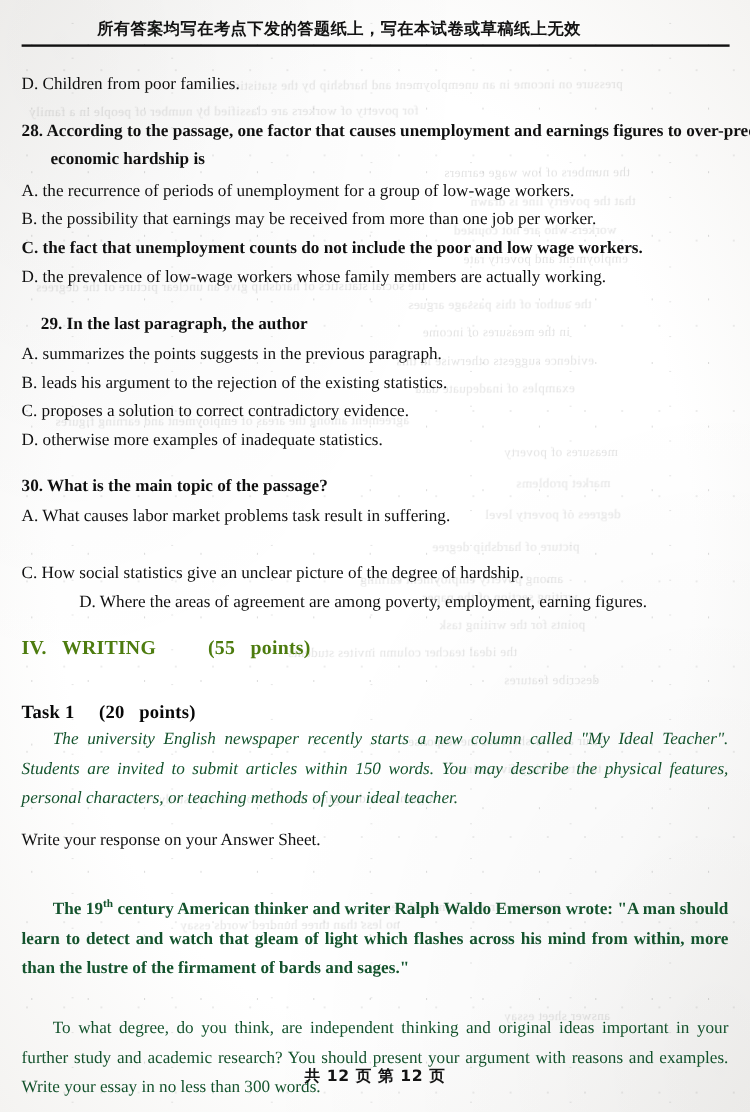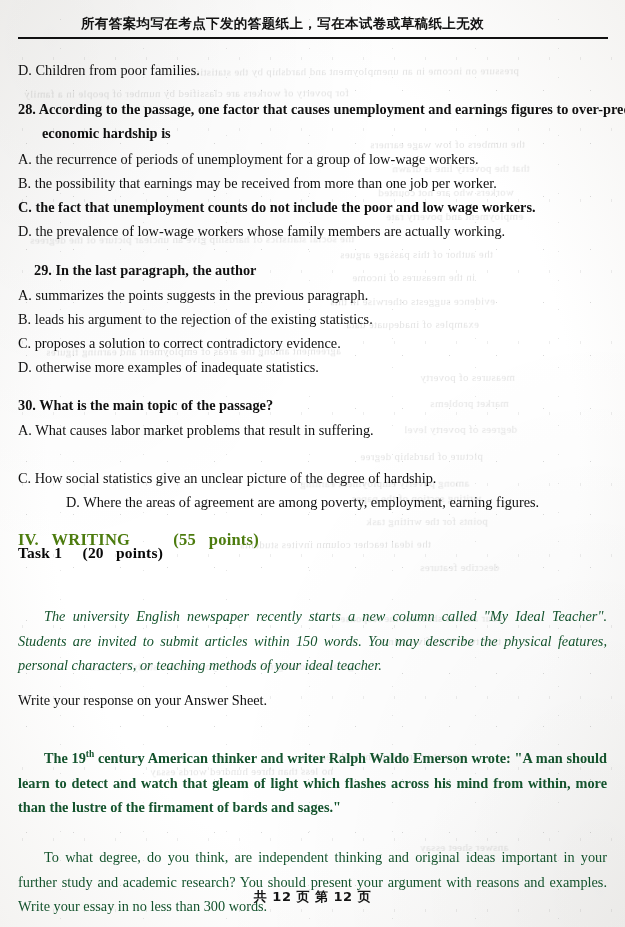--- a/index.html
+++ b/index.html
@@ -194,27 +194,27 @@
   <div class="line opt" style="top:195px;font-weight:bold;">C. the fact that unemployment counts do not include the poor and low wage workers.</div>
   <div class="line opt" style="top:219px;">D. the prevalence of low-wage workers whose family members are actually working.</div>
 
   <div class="line stem" style="top:258px;margin-left:16px;">29. In the last paragraph, the author</div>
   <div class="line opt" style="top:283px;">A. summarizes the points suggests in the previous paragraph.</div>
   <div class="line opt" style="top:307px;">B. leads his argument to the rejection of the existing statistics.</div>
   <div class="line opt" style="top:331px;">C. proposes a solution to correct contradictory evidence.</div>
   <div class="line opt" style="top:355px;">D. otherwise more examples of inadequate statistics.</div>
 
   <div class="line stem" style="top:393px;">30. What is the main topic of the passage?</div>
-  <div class="line opt" style="top:418px;">A. What causes labor market problems that result in suffering.</div>
+  <div class="line opt" style="top:418px;">A. What causes labor market problems task result in suffering.</div>
   <div class="line opt" style="top:466px;">C. How social statistics give an unclear picture of the degree of hardship.</div>
   <div class="line opt" style="top:490px;margin-left:48px;">D. Where the areas of agreement are among poverty, employment, earning figures.</div>
 
   <div class="sec-head" style="top:530px;">IV.   WRITING          (55   points)</div>
 
-  <div class="task-head" style="top:544px;">Task 1     (20   points)</div>
+  <div class="task-head" style="top:585px;">Task 1     (20   points)</div>
   <div class="para italic-body" style="top:604px;"><span class="ind"></span><span>The university English newspaper recently starts a new column called "My Ideal Teacher". Students are invited to submit articles within 150 words. You may describe the physical features, personal characters, or teaching methods of your ideal teacher.</span></div>
   <div class="line" style="top: 688px;">Write your response on your Answer Sheet.</div>
 
   <div class="para bold-body" style="top: 746px;"><span class="ind"></span><span>The 19</span><sup>th</sup><span> century American thinker and writer Ralph Waldo Emerson wrote: "A man should learn to detect and watch that gleam of light which flashes across his mind from within, more than the lustre of the firmament of bards and sages."</span></div>
 
   <div class="para" style="top: 845px;"><span class="ind"></span><span>To what degree, do you think, are independent thinking and original ideas important in your further study and academic research? You should present your argument with reasons and examples. Write your essay in no less than 300 words.</span></div>
 
   <div class="footer-cn">共 12 页   第 12 页</div>
 
 </div>

